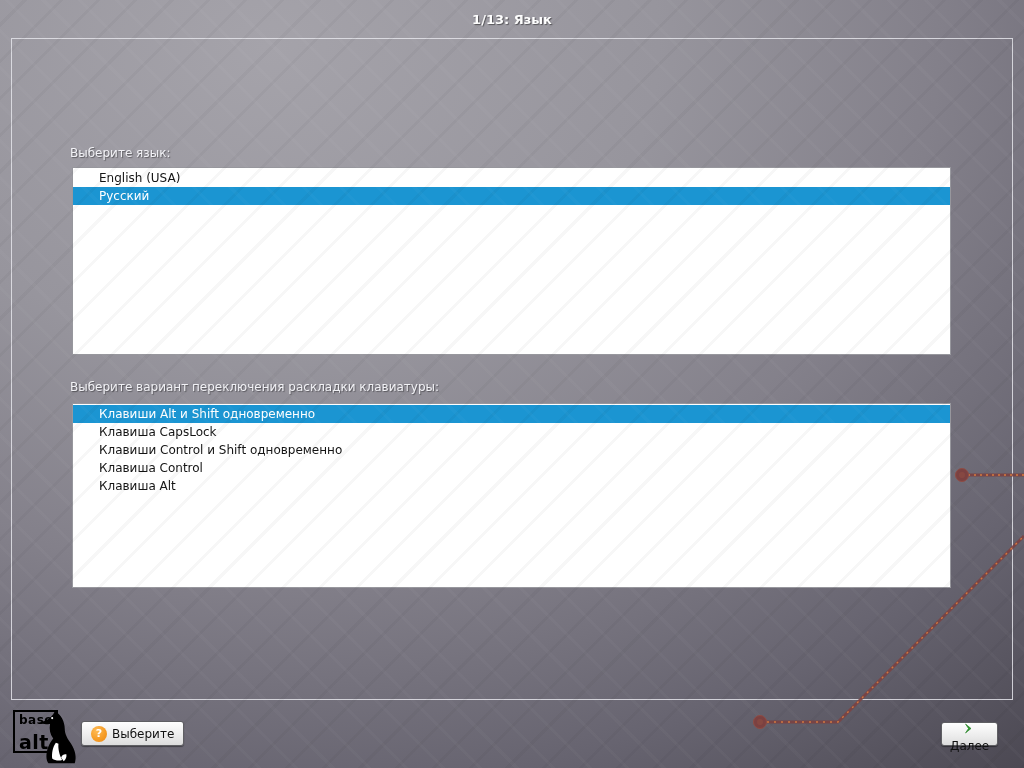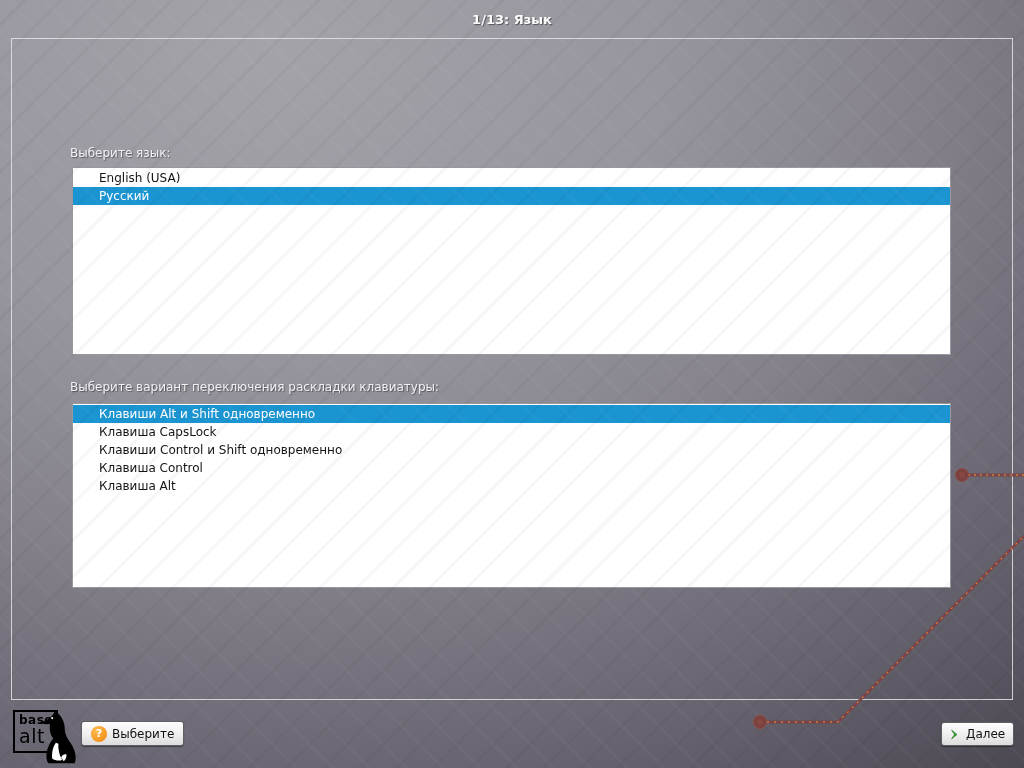--- a/index.html
+++ b/index.html
@@ -58,33 +58,33 @@
   
   .decor { position:absolute; inset:0; pointer-events:none; z-index:3; }
 
   
   .logo-box {
     position:absolute; left:13px; top:710px; width:45px; height:43px;
     border:2px solid #000; color:#000; z-index:5;
     padding:2px 0 0 4px; line-height:1;
   }
   .logo-base { font-weight:bold; font-size:12px; letter-spacing:0.5px; }
-  .logo-alt  { font-weight:normal; font-size:19px; letter-spacing:0.5px; margin-top:1px; }
+  .logo-alt  { font-weight:bold; font-size:19px; letter-spacing:0.5px; margin-top:7px; }
   .logo-dog { position:absolute; left:38px; top:711px; width:42px; height:53px; z-index:6; }
 
   .btn {
     position:absolute; display:inline-flex; align-items:center; gap:5px;
     background:linear-gradient(#fefefe, #ececec 60%, #dcdcdc);
     border:1px solid #5f5f63; border-radius:3px;
     box-shadow:0 1px 1px rgba(0,0,0,0.4);
     font-size:12px; color:#111; cursor:pointer; z-index:5;
     padding:0 9px; white-space:nowrap;
   }
   .btn-help { left:81px; top:721px; height:25px; }
-  .btn-next { left:941px; top:722px; height:24px; padding:0 8px; }
+  .btn-next { left:941px; top:722px; height:24px; padding:0 8px;flex-direction:column; }
   .help-badge {
     width:16px; height:16px; border-radius:50%;
     background:radial-gradient(circle at 35% 30%, #ffbb55, #f59a23 60%, #e8891a);
     color:#fff; font-weight:bold; font-size:11px;
     display:flex; align-items:center; justify-content:center; flex:0 0 auto;
   }
   .next-arrow { display:flex; align-items:center; flex:0 0 auto; }
 </style>
 </head>
 <body>

